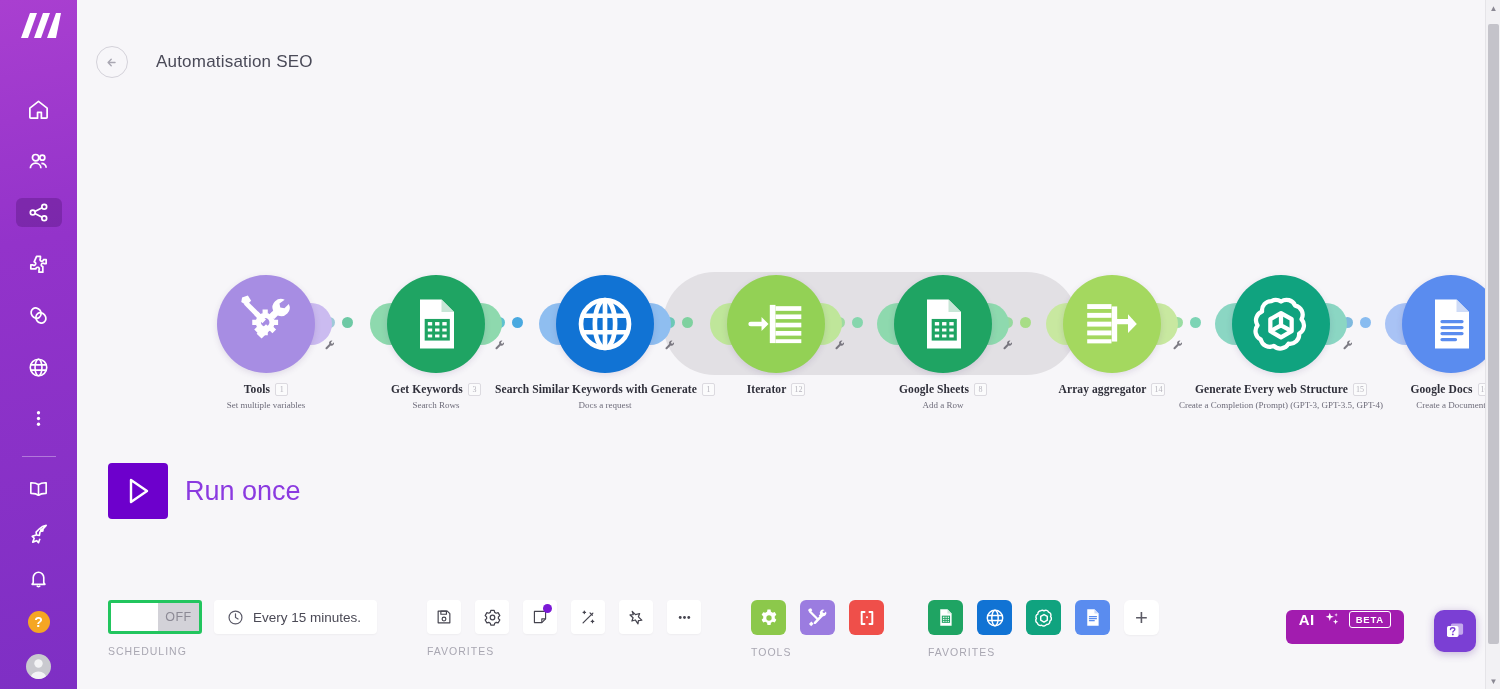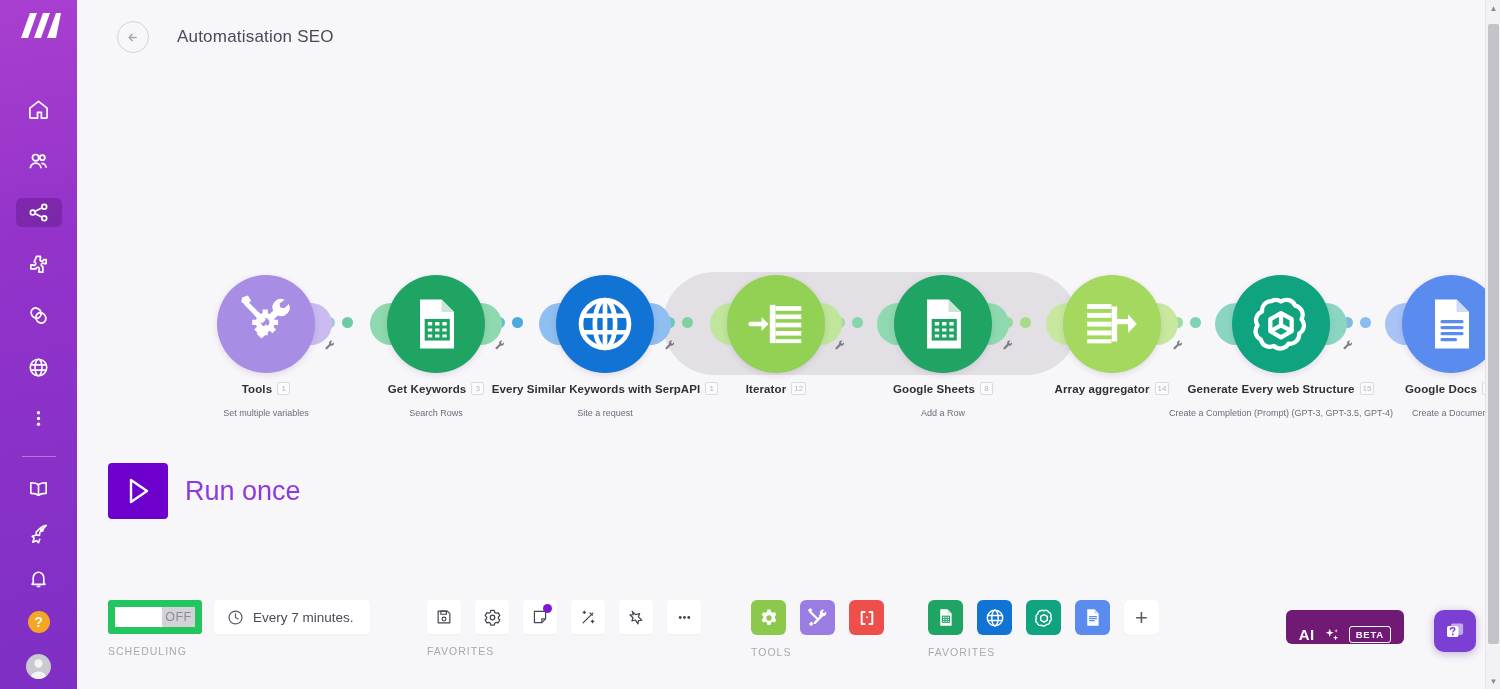--- a/index.html
+++ b/index.html
@@ -34,35 +34,36 @@
   .avatar-circle {
     width: 25px; height: 25px; border-radius: 50%;
     background: #c9c9cf; display: flex; align-items: flex-end; justify-content: center;
     overflow: hidden;
   }
 
   
   .main { flex: 1; position: relative; background: #f7f6f9; height: 689px; overflow: hidden; }
 
   .topbar {
-    height: 74px; display: flex; align-items: center; padding-left: 40px;
+    height: 74px; display: flex; align-items: center; padding-left: 19px;
     background: #f7f6f9;
+    margin-top: 25px;
   }
   .back-btn {
     width: 32px; height: 32px; border-radius: 50%; border: 1.6px solid #d4d2da;
     display: flex; align-items: center; justify-content: center; cursor: pointer;
     background: transparent; flex: 0 0 32px;
   }
   .scenario-title {
     margin-left: 28px; font-size: 17px; color: #4a4a58; font-weight: 400;
     letter-spacing: 0.2px;
   }
 
   
-  .canvas { position: absolute; top: 74px; left: 0; right: 0; bottom: 0; }
+  .canvas { position: absolute; top: 74px; left: 0; right: 0; bottom: 0; font-family: Liberation Serif, serif; }
   .flow {
     position: absolute; top: 195px; left: 0; width: 1423px; height: 160px;
   }
   .group-pill {
     position: absolute; left: 586px; top: 3px; width: 415px; height: 103px;
     background: #e2e0e4; border-radius: 52px; z-index: 1;
   }
   .modules { position: absolute; top: 0; left: 0; height: 160px; width: 100%; z-index: 2; }
 
   .module { position: absolute; top: 0; width: 0; }
@@ -86,21 +87,21 @@
     font-size: 11.5px; font-weight: bold; color: #2f2f3a; letter-spacing: 0.1px;
     display: inline-block; vertical-align: middle;
   }
   .mod-badge {
     display: inline-block; vertical-align: middle; margin-left: 5px;
     min-width: 13px; height: 13px; line-height: 12px; padding: 0 2px;
     border: 1px solid #dcdae0; border-radius: 2px; background: #fbfbfc;
     font-size: 8px; color: #b6b4bd; text-align: center;
   }
   .mod-sub {
-    font-size: 9px; color: #6e6c7a; margin-top: 11px; white-space: nowrap;
+    font-size: 9px; color: #6e6c7a; margin-top: 3px; white-space: nowrap;
   }
 
   .connector { position: absolute; top: 48px; z-index: 1; }
   .dots { display: flex; align-items: center; gap: 7px; }
   .dot { width: 11px; height: 11px; border-radius: 50%; }
   .wrench { position: absolute; top: 22px; left: 50%; transform: translateX(-50%); opacity: .75; }
 
   
   .run-row { position: absolute; left: 31px; top: 463px; display: flex; align-items: center; text-align: center; }
   .run-btn {
@@ -111,21 +112,21 @@
 
   .bottom-bar {
     position: absolute; left: 0; right: 0; bottom: 0; height: 110px;
     display: flex; align-items: flex-start; padding-top: 21px;
   }
   .bb-group { position: absolute; }
   .bb-caption {
     font-size: 10.5px; letter-spacing: 1px; color: #a9a7b2; margin-top: 11px;
   }
   .toggle {
-    width: 94px; height: 34px; border: 7px solid #22c55e; border-radius: 3px;
+    width: 94px; height: 34px; border: 3px solid #22c55e; border-radius: 3px;
     display: flex; overflow: hidden; cursor: pointer; background: #fff;
   }
   .toggle-knob { width: 47px; height: 100%; background: #fff; }
   .toggle-label {
     flex: 1; background: #d3d2d8; color: #8c8a95; font-size: 12.5px;
     display: flex; align-items: center; justify-content: center; letter-spacing: .5px;
   }
   .sched-chip {
     height: 34px; background: #fff; border-radius: 4px; display: flex;
     align-items: center; padding: 0 16px 0 13px; cursor: pointer;
@@ -148,22 +149,22 @@
     display: flex; align-items: center; justify-content: center;
   }
   .plus-tile {
     width: 35px; height: 35px; border-radius: 6px; background: #fff; cursor: pointer;
     display: flex; align-items: center; justify-content: center;
     box-shadow: 0 1px 2px rgba(0,0,0,0.04); color: #5c5b66; font-size: 22px; line-height: 1;
   }
 
   .ai-btn {
     position: absolute; right: 96px; bottom: 45px;
-    height: 34px; background: #701a75; border-radius: 6px; cursor: pointer;
-    display: flex; align-items: flex-start; padding: 16px 13px; gap: 8px;
+    height: 34px; background: #a21caf; border-radius: 6px; cursor: pointer;
+    display: flex; align-items: flex-end; padding: 16px 13px; gap: 8px;
   }
   .ai-label { color: #fff; font-size: 15px; font-weight: bold; letter-spacing: .5px; }
   .beta-pill {
     border: 1.3px solid #fff; border-radius: 3px; color: #fff;
     font-size: 9.5px; font-weight: bold; padding: 2px 6px; letter-spacing: .8px;
   }
   .help-fab {
     position: absolute; right: 24px; bottom: 37px; width: 42px; height: 42px;
     background: #7b3fd4; border-radius: 10px; cursor: pointer;
     display: flex; align-items: center; justify-content: center;
@@ -344,22 +345,22 @@
     <div class="bulb-l" style="background:#8fbef0"></div>
               <div class="bulb-r" style="background:#8fbef0"></div>
     <div class="mod-circle" style="background:#1173d4">
       <svg width="64" height="64" viewBox="0 0 24 24" fill="none" stroke="#fff" stroke-width="1.75">
         <circle cx="12" cy="12" r="9"></circle>
         <ellipse cx="12" cy="12" rx="3.8" ry="9"></ellipse>
         <path d="M3.2 8.9h17.6M3.2 15.1h17.6M12 3v18"></path>
       </svg>
     </div>
     <div class="mod-label">
-      <span class="mod-name">Every Similar Keywords with SerpAPI</span><span class="mod-badge">1</span>
-      <div class="mod-sub">Site a request</div>
+      <span class="mod-name">Search Similar Keywords with Generate</span><span class="mod-badge">1</span>
+      <div class="mod-sub">Docs a request</div>
     </div>
             </div>
             <div class="module" style="left: 699px;">
     <div class="bulb-l" style="background:#bfe69a"></div>
               <div class="bulb-r" style="background:#bfe69a"></div>
     <div class="mod-circle" style="background:#93d155">
       <svg width="62" height="62" viewBox="0 0 24 24">
         <path d="M2.2 12h5.4" stroke="#fff" stroke-width="1.8" stroke-linecap="round"></path>
         <path d="M6.4 9.3 9.1 12 6.4 14.7Z" fill="#fff"></path>
         <path d="M9.6 4.6h2.2v14.8H9.6z" fill="#fff"></path>
@@ -536,21 +537,21 @@
         <div style="display:flex; align-items:center;">
           <div class="toggle">
             <div class="toggle-knob"></div>
             <div class="toggle-label">OFF</div>
           </div>
           <div class="sched-chip">
             <svg width="17" height="17" viewBox="0 0 20 20" fill="none" stroke="#5a5967" stroke-width="1.4">
               <circle cx="10" cy="10" r="7.6"></circle>
                 <path d="M10 5.6V10l3 1.8" stroke-linecap="round"></path>
             </svg>
-            <span class="sched-text">Every 7 minutes.</span>
+            <span class="sched-text">Every 15 minutes.</span>
           </div>
         </div>
         <div class="bb-caption">SCHEDULING</div>
       </div>
 
       <div class="bb-group" style="left:350px;">
         <div class="icon-row">
           <div class="icon-btn">
             <svg width="18" height="18" viewBox="0 0 20 20" fill="none" stroke="#45444f" stroke-width="1.3" stroke-linejoin="round">
               <path d="M3.5 3.5h10.2L16.5 6.3v10.2H3.5z"></path>

